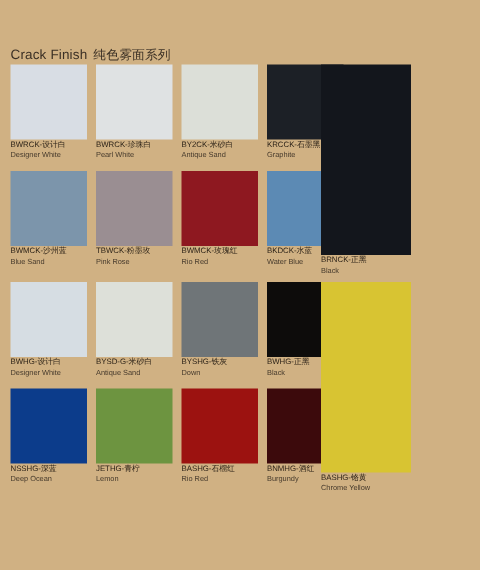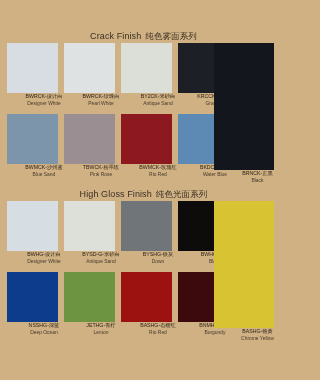--- a/index.html
+++ b/index.html
@@ -3,21 +3,21 @@
 <meta charset="utf-8">
 <style>
   html,body{margin:0;padding:0;}
   body{
     width:280px;height:380px;
     background:#d0b183;
     font-family:"Liberation Sans", sans-serif;
     overflow:hidden;
     position:relative;
   }
-  .page{width:280px;height:380px;position:relative;box-sizing:border-box;text-align:center;}
+  .page{width:280px;height:380px;position:relative;box-sizing:border-box;}
 
   .section{position:absolute;left:0;width:280px;}
   #section-crack{top:30px;}
   #section-gloss{top:188px;}
 
   .section-title{
     font-size:9px;
     color:#3b3025;
     padding-left:7px;
     height:13px;
@@ -171,23 +171,20 @@
             <span class="lbl-code">BRNCK-正黑</span>
             <span class="lbl-name">Black</span>
           </div>
         </div>
 
       </div>
     </div>
   </div>
 
   <div class="section" id="section-gloss">
-    <div class="section-title">
-      <span class="en">High Gloss Finish</span><span class="cn">纯色光面系列</span>
-    </div>
     <div class="grid-wrap">
       <div class="grid">
 
         <div class="cell" style="left:0px;top:0px;">
           <span class="chip sq" id="c1-0" style="background: rgb(214, 221, 227);"></span>
           <div class="labels">
             <span class="lbl-code">BWHG-设计白</span>
             <span class="lbl-name">Designer White</span>
           </div>
         </div>

